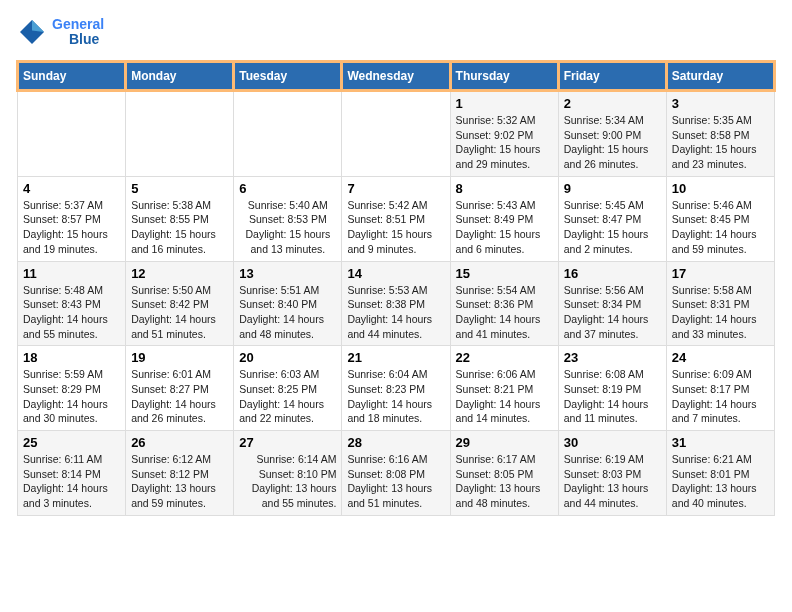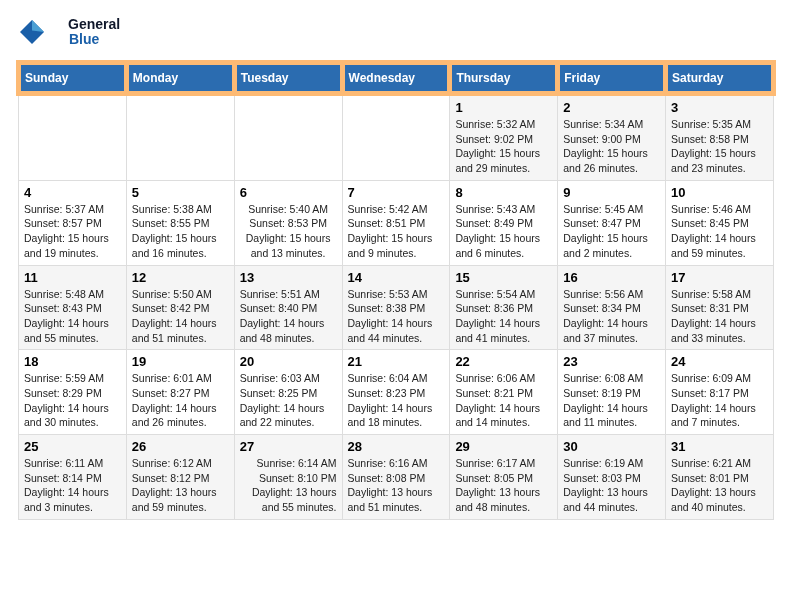--- a/index.html
+++ b/index.html
@@ -21,21 +21,21 @@
       align-items: center;
       gap: 4px;
     }
     .logo-text {
       display: flex;
       flex-direction: column;
       font-size: 14px;
       font-weight: bold;
       line-height: 1.1;
     }
-    .logo-text .general { color: #0f172a; margin-left: 16px; }
+    .logo-text .general { color: #3b82f6; }
     .logo-text .blue { color: #1a5fa8; padding-left: 17px; }
     .logo-icon {
       width: 32px;
       height: 32px;
     }
     .title-block {
       text-align: right;
     }
     .main-title {
       font-size: 36px;
@@ -53,21 +53,21 @@
     }
     thead tr {
       background: #2b6cb0;
       color: #fff;
     }
     thead th {
       padding: 6px 4px;
       text-align: left;
       font-weight: bold;
       font-size: 12px;
-      border: 5px solid #fdba74;
+      border: 3px solid #fdba74;
     }
     tbody tr {
       border-bottom: 1px solid #ccc;
     }
     tbody tr:nth-child(odd) {
       background: #f5f5f5;
     }
     tbody tr:nth-child(even) {
       background: #fff;
     }

